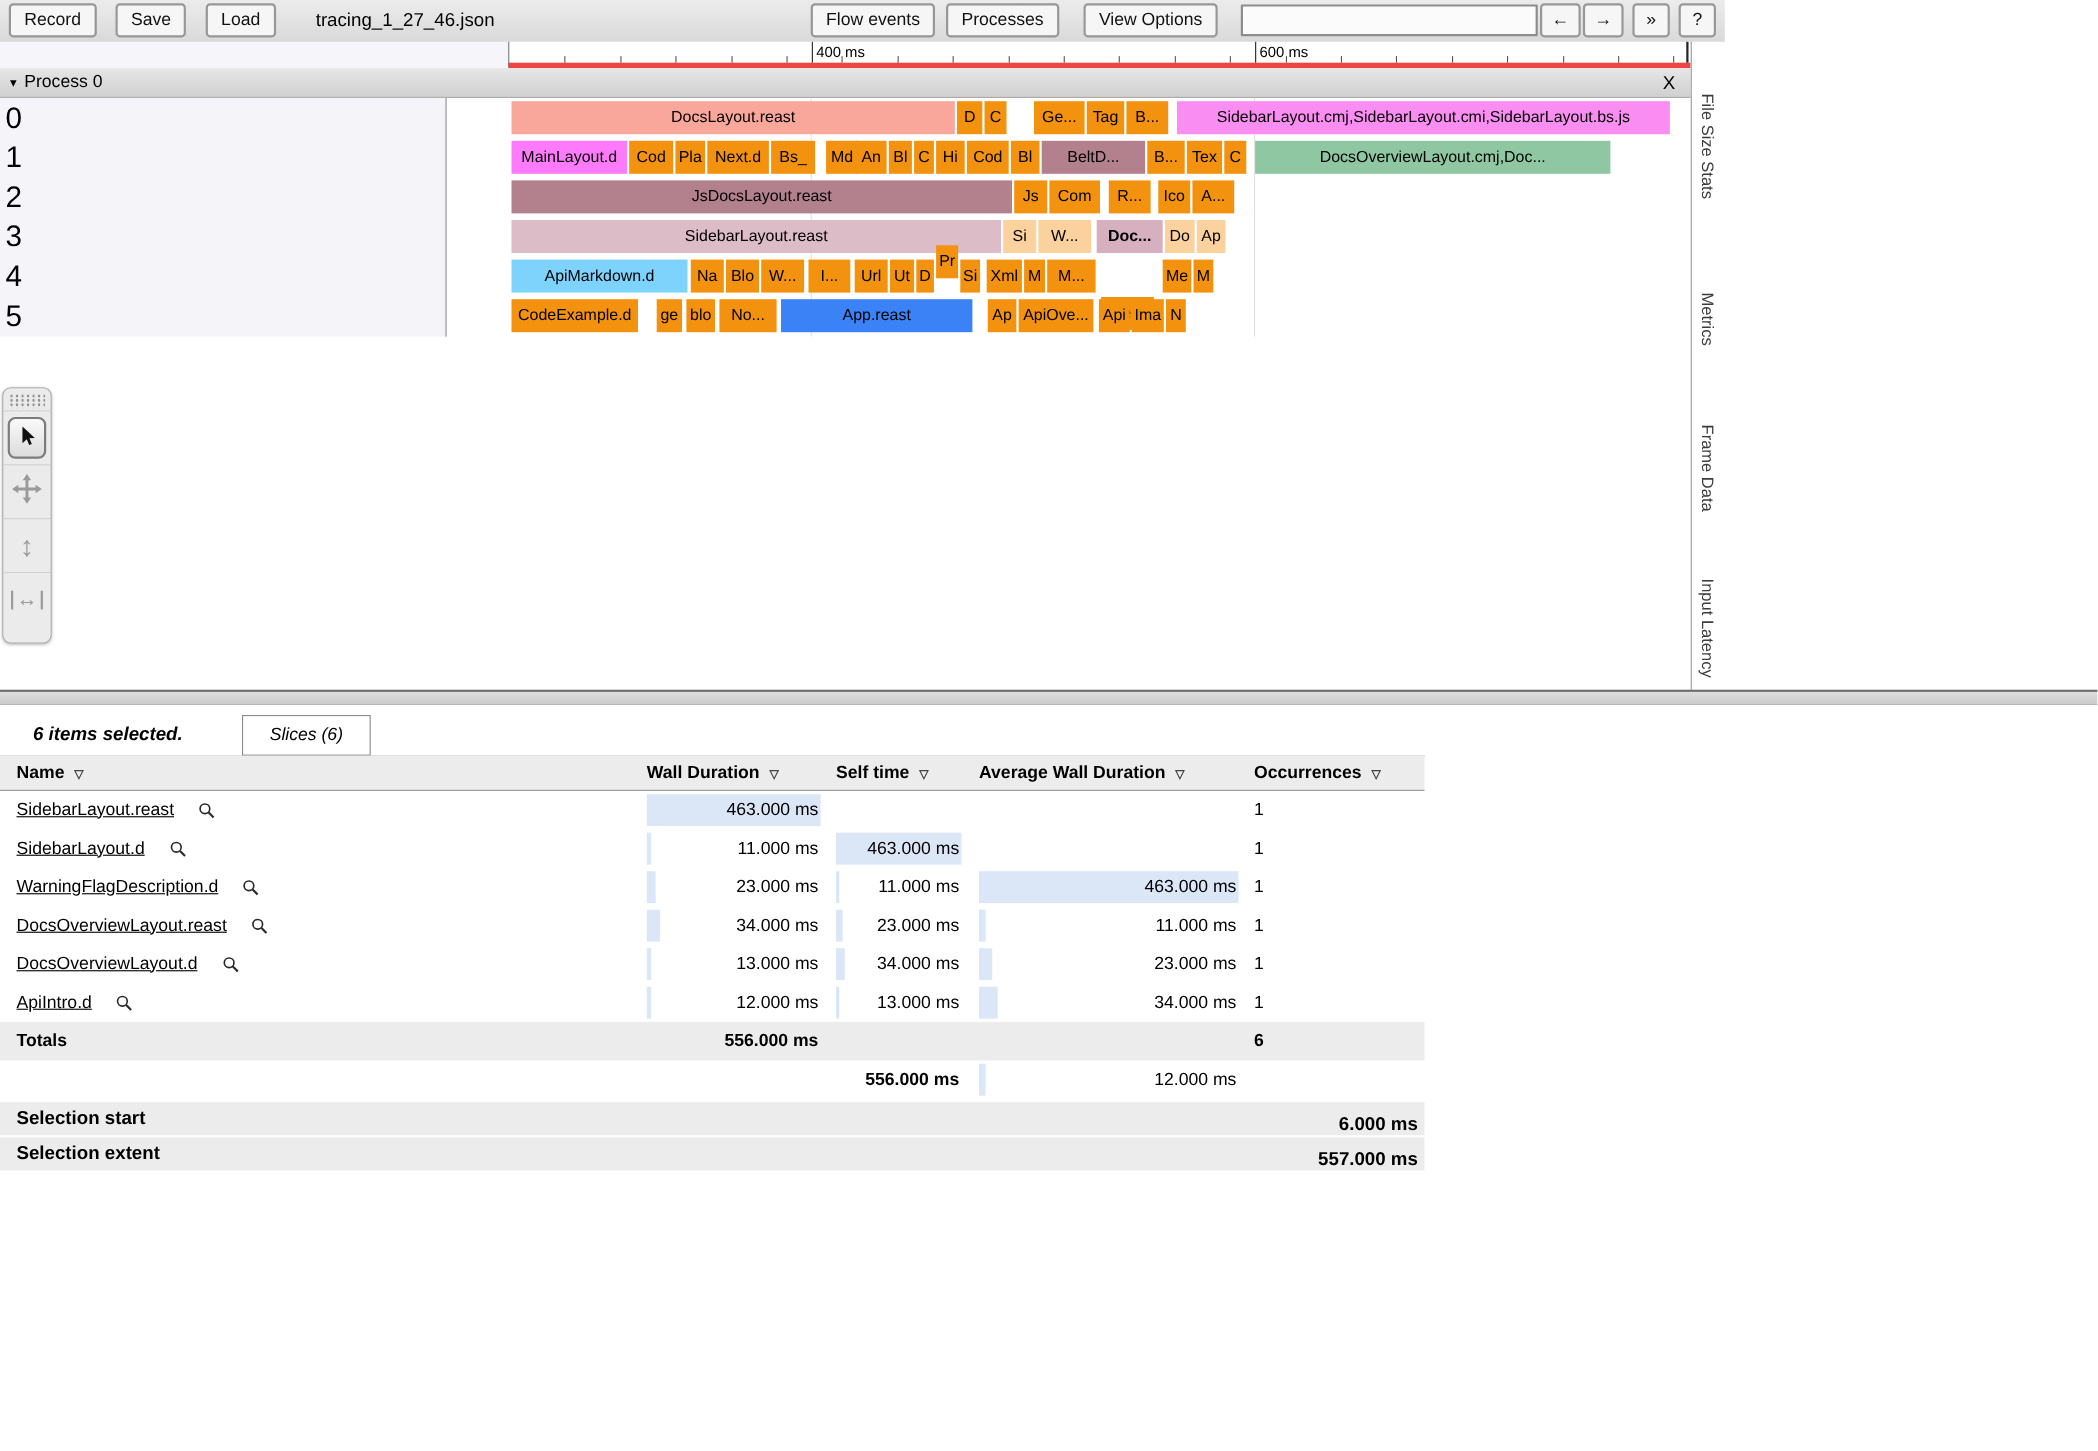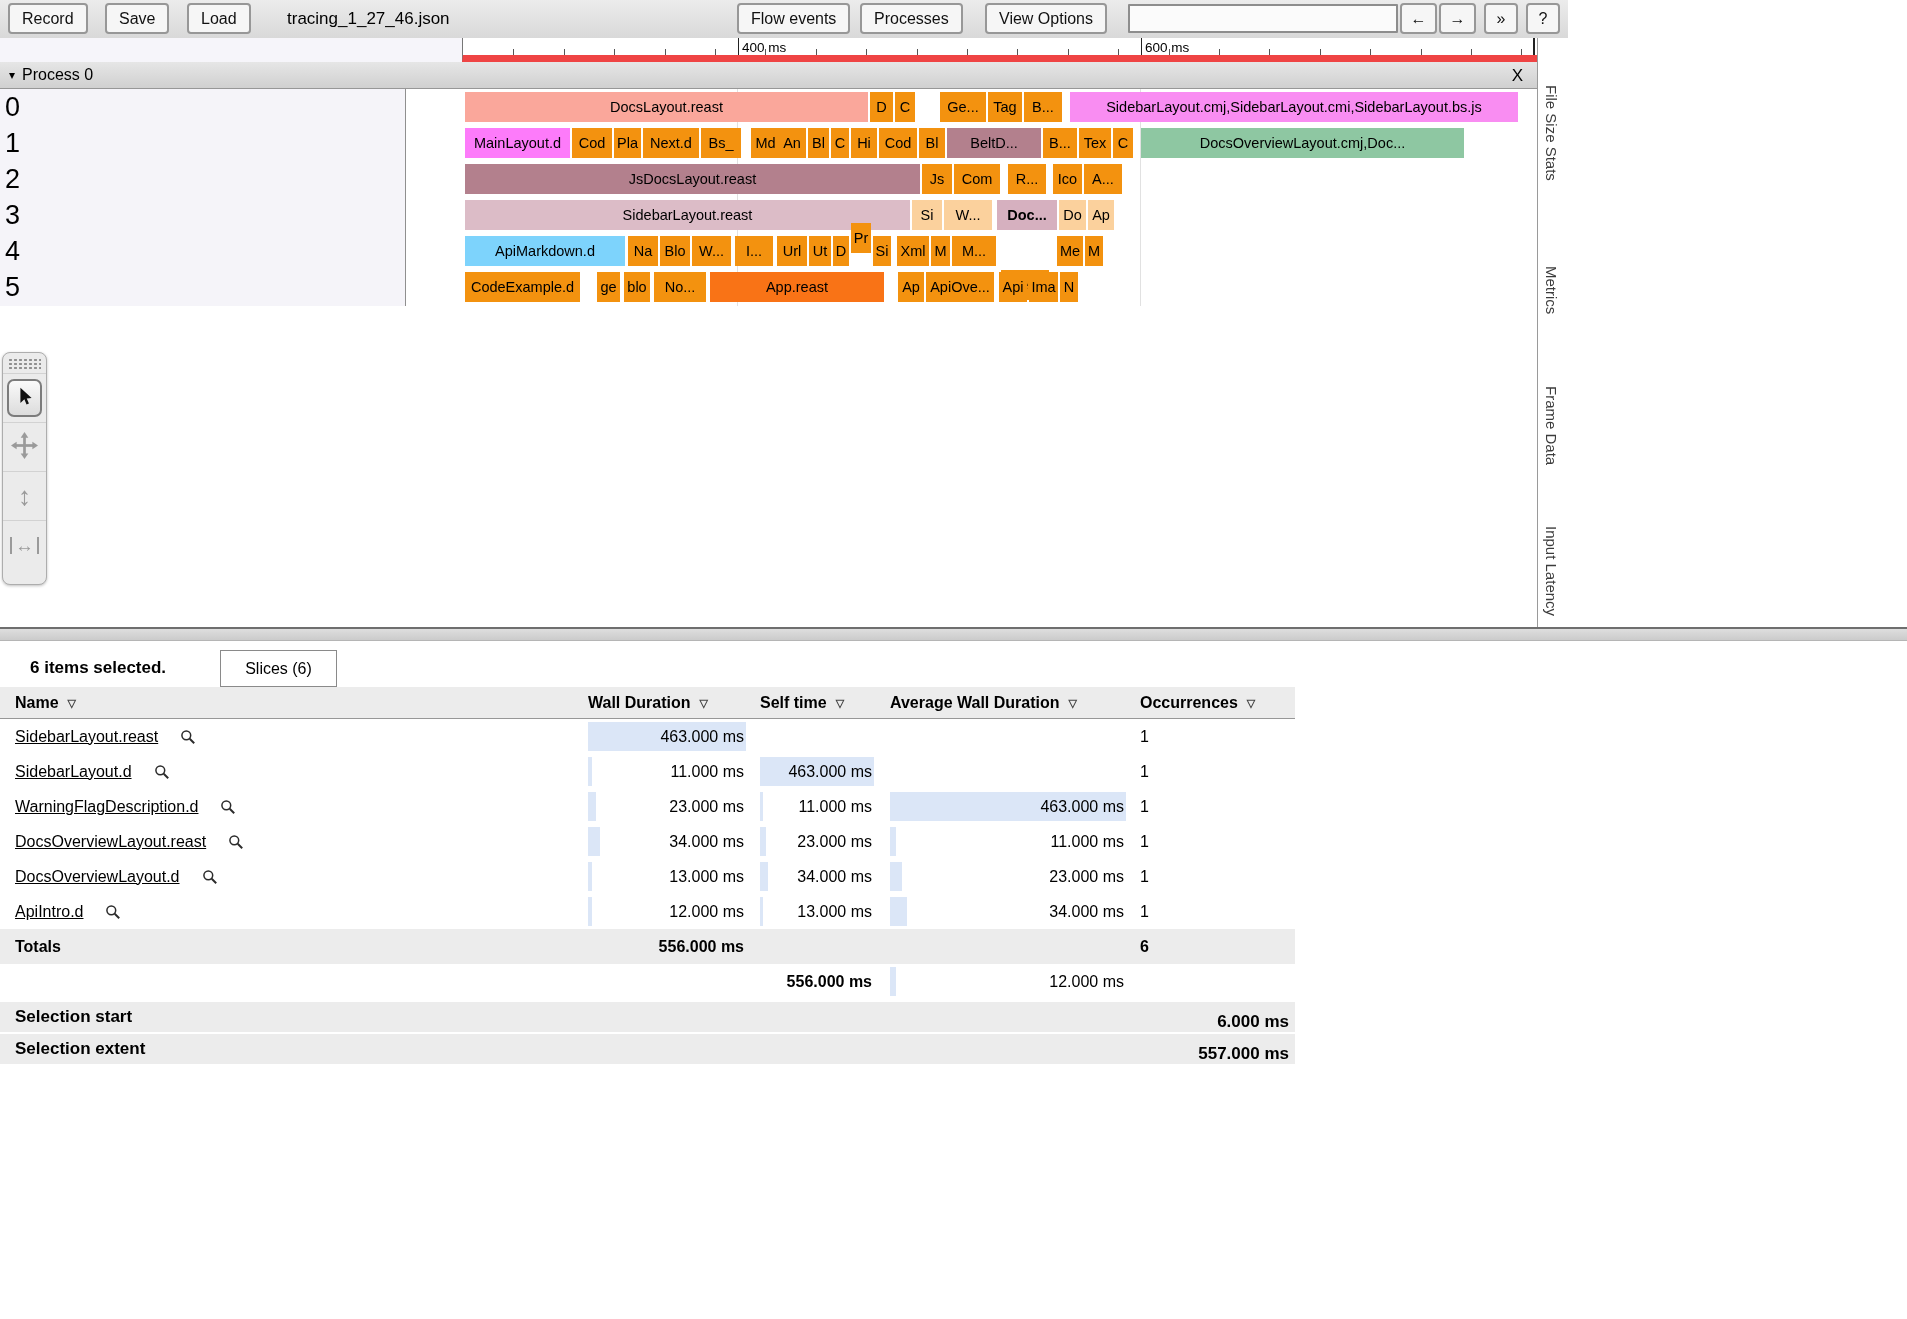--- a/index.html
+++ b/index.html
@@ -16,21 +16,21 @@
   #btn-fwd{left:1439px;width:37px;justify-content:center;padding:0}
   #btn-more{left:1484px;width:34px;justify-content:center;padding:0}
   #btn-help{left:1526px;width:34px;justify-content:center;padding:0}
   .filename{position:absolute;left:287px;top:0;height:38px;display:flex;align-items:center;font-size:17px;}
   .search{position:absolute;left:1128px;top:4px;width:270px;height:29px;box-sizing:border-box;
     border:2px solid #8d8d8d;background:#fbfbfb;font-size:15px;padding:0 6px;border-radius:1px;}
 
   
   .corner{position:absolute;left:0;top:38px;width:462px;height:24px;background:#f6f5fa;}
   .ruler{position:absolute;left:462px;top:38px;width:1075px;height:24px;background:#fff;
-    border-left:1px solid #777;border-bottom:7px solid #ef4444;box-sizing:border-box;}
+    border-left:1px solid #777;border-bottom:5px solid #ef4444;box-sizing:border-box;}
   .tick-minor{position:absolute;bottom:0;width:1px;height:6px;background:#555;}
   .tick-major{position:absolute;top:0;bottom:0;width:1px;background:#222;}
   .tick-edge{position:absolute;top:0;bottom:0;right:2px;width:2px;background:#222;}
   .tick-label{position:absolute;top:2px;font-size:13.5px;color:#000;white-space:nowrap;}
 
   
   .process-header{position:absolute;left:0;top:62px;width:1537px;height:27px;box-sizing:border-box;
     background:linear-gradient(#e6e6e6,#d0d0d0);border-bottom:1px solid #979797;
     display:flex;align-items:center;font-size:16px;}
   .process-header .tri{font-size:12px;margin:0 7px 0 9px;}
@@ -60,21 +60,21 @@
   .gray-glyph{color:#9a9a9a;font-size:26px;font-weight:bold;line-height:26px;}
   .timing-glyph{display:inline-block;padding:0 3px;border-left:2.5px solid #9a9a9a;border-right:2.5px solid #9a9a9a;
     color:#9a9a9a;font-size:19px;font-weight:bold;line-height:17px;}
 
   
   .splitter{position:absolute;left:0;top:627px;width:1907px;height:14px;box-sizing:border-box;
     border-top:2px solid #6e6e6e;border-bottom:1px solid #b5b5b5;background:linear-gradient(#dedede,#cbcbcb);}
 
   
   .analysis{position:absolute;left:0;top:641px;width:1907px;height:678px;background:#fff;}
-  .tabstrip{position:absolute;left:0;top:7px;width:1295px;height:39px;border-bottom:1px solid #8a8a8a;}
+  .tabstrip{position:absolute;left:0;top:7px;width:1295px;height:39px;border-bottom:1px solid #8a8a8a;font-style:italic;}
   .selected-text{position:absolute;left:30px;top:0;height:39px;display:flex;align-items:center;font-size:17px;font-weight:bold;}
   .slice-tab{position:absolute;left:220px;top:2px;width:117px;height:37px;box-sizing:border-box;background:#fff;
     border:1px solid #8a8a8a;display:flex;align-items:center;justify-content:center;font-size:16px;cursor:default;}
   .thead{position:absolute;left:0;top:46px;width:1295px;height:32px;background:#ececec;border-bottom:1px solid #979797;box-sizing:border-box;}
   .thead .hcell{font-weight:bold;font-size:16px;top:0;height:32px;display:flex;align-items:center;}
   .hcell,.ccell{position:absolute;}
   .c-name{left:15px;}
   .c-wall{left:588px;width:158px;justify-content:flex-start;}
   .c-self{left:760px;width:114px;}
   .c-avg{left:890px;width:236px;}
@@ -210,21 +210,21 @@
       <div class="bar" style="left: 931px; top: 147px; width: 19px; background: rgb(243, 146, 15);">M</div>
       <div class="bar" style="left: 952px; top: 147px; width: 44px; background: rgb(243, 146, 15);">M...</div>
       <div class="bar" style="left: 1001px; top: 147px; width: 48px; background: rgb(243, 146, 15); margin-top: 34px;">Re...</div>
       <div class="bar" style="left: 1057px; top: 147px; width: 26px; background: rgb(243, 146, 15);">Me</div>
       <div class="bar" style="left: 1085px; top: 147px; width: 18px; background: rgb(243, 146, 15);">M</div>
       <div class="track-num" style="top: 180px;">5</div>
       <div class="bar" style="left: 465px; top: 183px; width: 115px; background: rgb(243, 146, 15);">CodeExample.d</div>
       <div class="bar" style="left: 597px; top: 183px; width: 23px; background: rgb(243, 146, 15);">ge</div>
       <div class="bar" style="left: 624px; top: 183px; width: 26px; background: rgb(243, 146, 15);">blo</div>
       <div class="bar" style="left: 654px; top: 183px; width: 52px; background: rgb(243, 146, 15);">No...</div>
-      <div class="bar" style="left: 710px; top: 183px; width: 174px; background: #f97316;">App.reast</div>
+      <div class="bar" style="left: 710px; top: 183px; width: 174px; background: #3b82f6;">App.reast</div>
       <div class="bar" style="left: 898px; top: 183px; width: 26px; background: rgb(243, 146, 15);">Ap</div>
       <div class="bar" style="left: 926px; top: 183px; width: 68px; background: rgb(243, 146, 15);">ApiOve...</div>
       <div class="bar" style="left: 999px; top: 183px; width: 28px; background: rgb(243, 146, 15);">Api</div>
       <div class="bar" style="left: 1029px; top: 183px; width: 29px; background: rgb(243, 146, 15);">Ima</div>
       <div class="bar" style="left: 1060px; top: 183px; width: 18px; background: rgb(243, 146, 15);">N</div>
     </div>
 
   <div class="side-strip">
       <div class="side-tab" style="top: 47px;">File Size Stats</div>
       <div class="side-tab" style="top: 228px;">Metrics</div>

